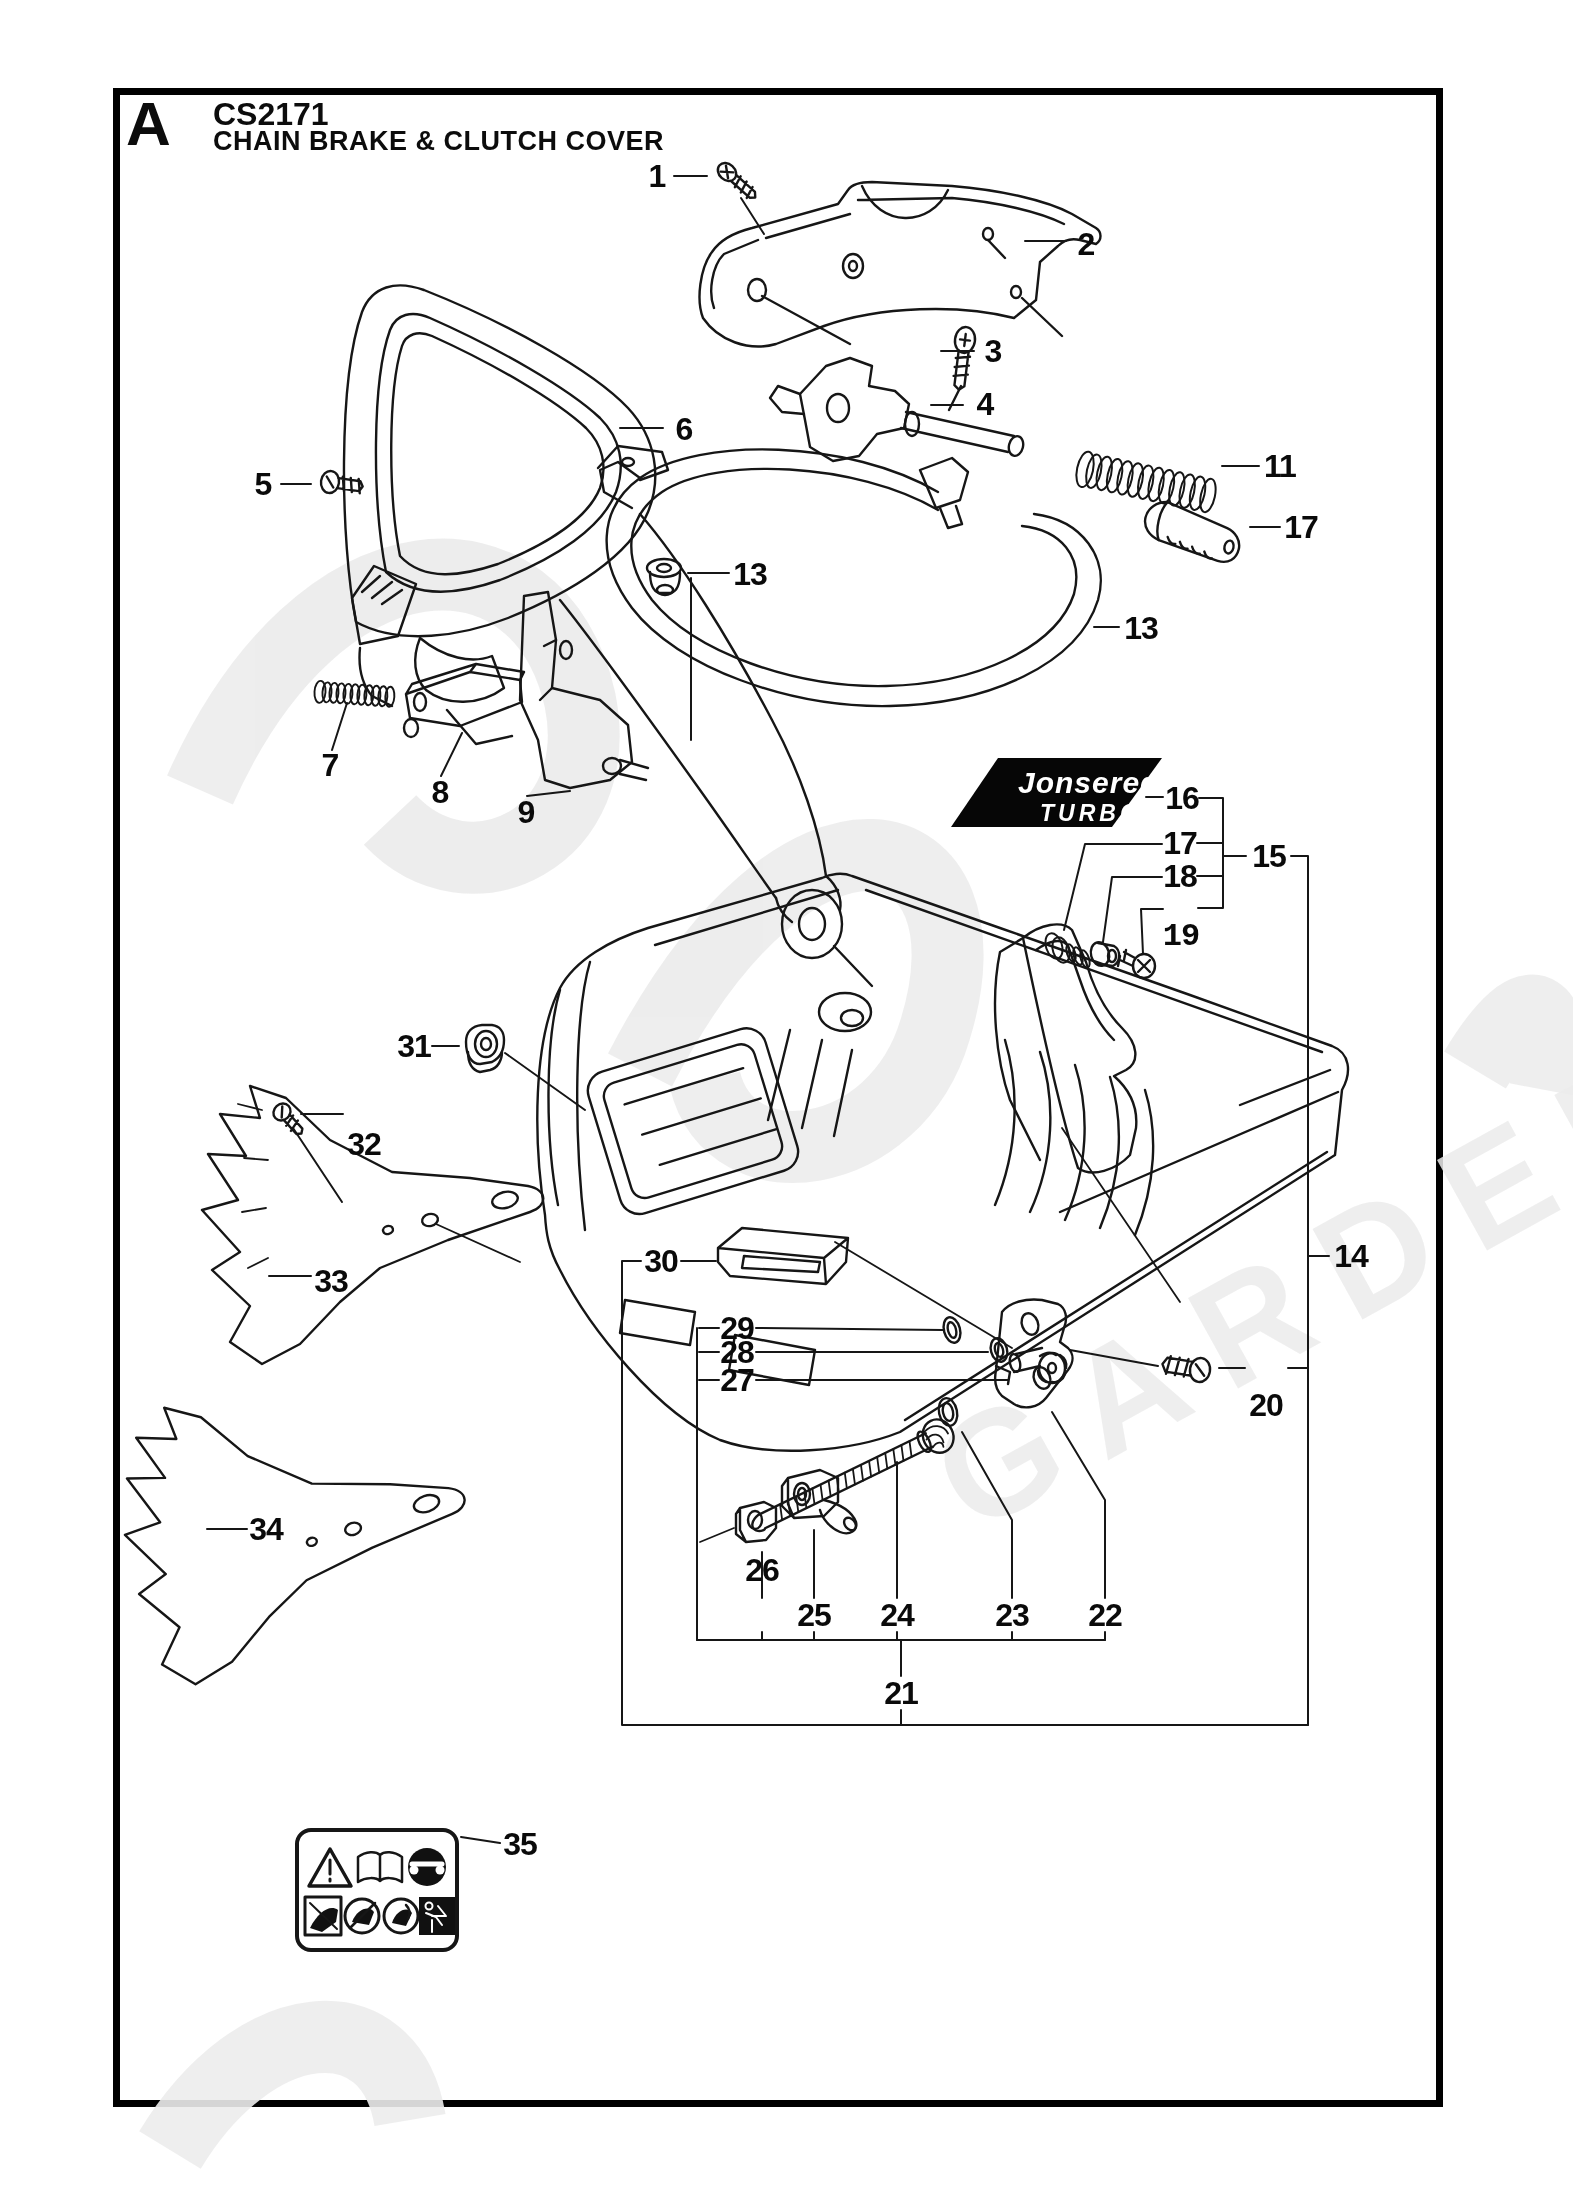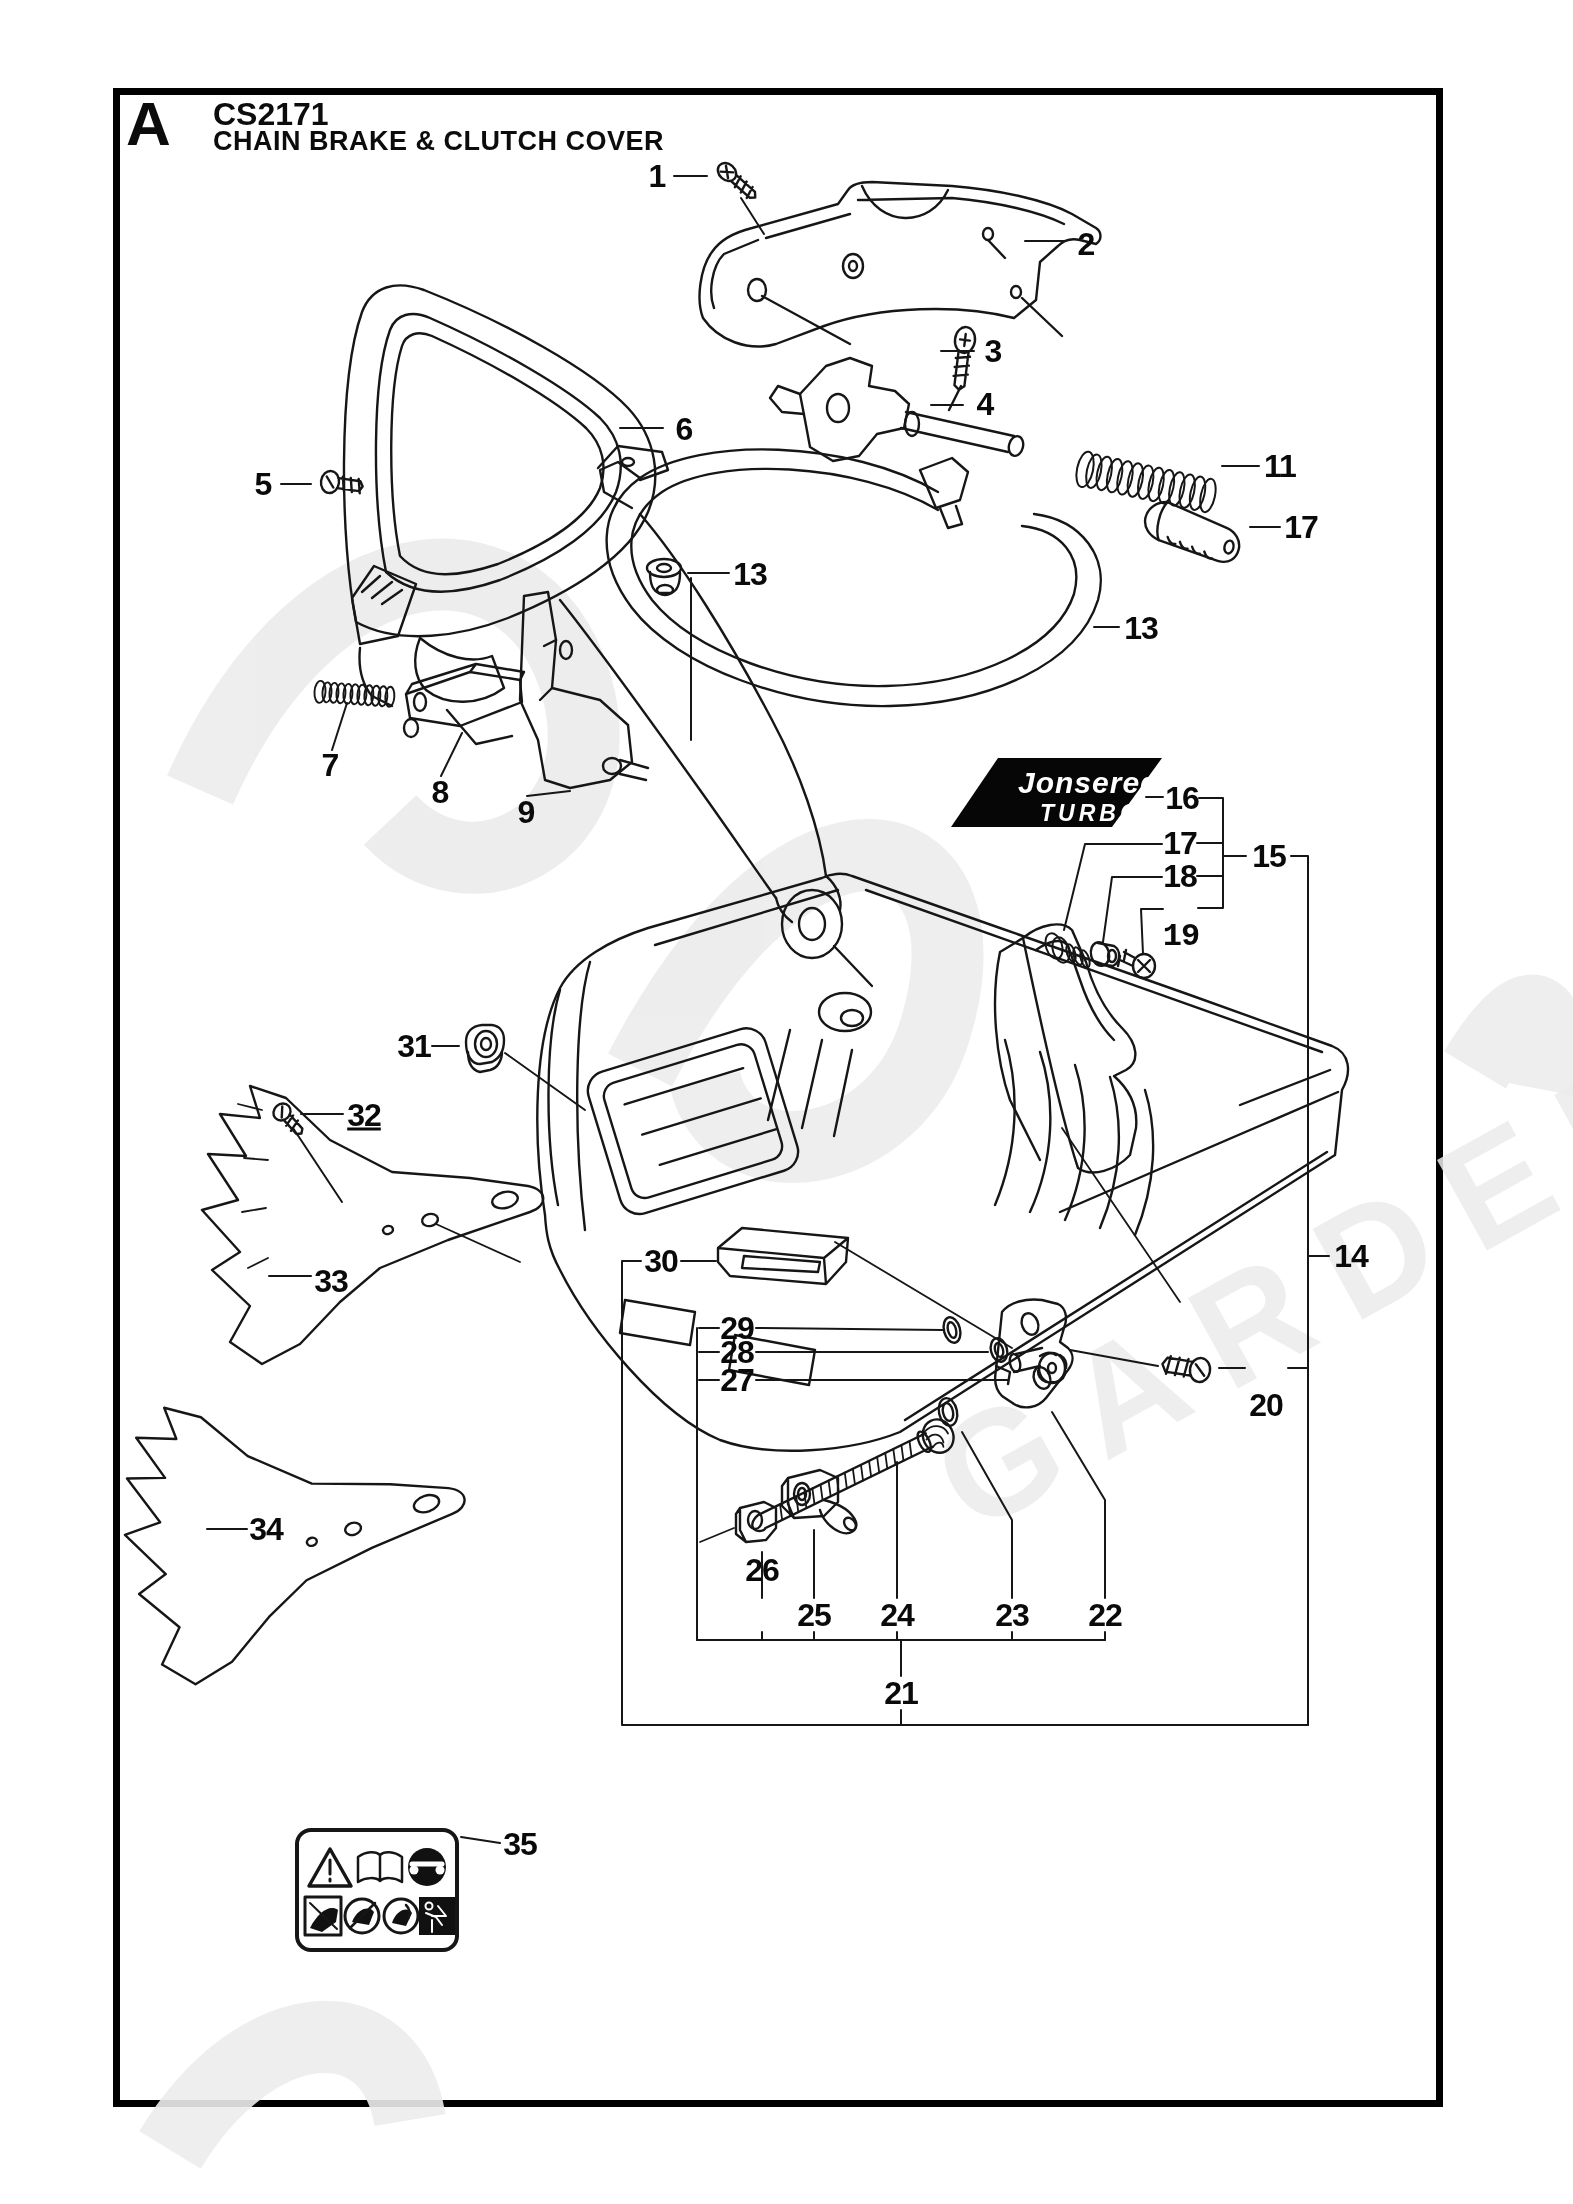--- a/index.html
+++ b/index.html
@@ -396,18 +396,18 @@
       <div class="callout" style="left: 1105px; top: 1615px;">22</div>
       <div class="callout" style="left: 1012px; top: 1615px;">23</div>
       <div class="callout" style="left: 897px; top: 1615px;">24</div>
       <div class="callout" style="left: 814px; top: 1615px;">25</div>
       <div class="callout" style="left: 762px; top: 1570px;">26</div>
       <div class="callout" style="left: 737px; top: 1380px;">27</div>
       <div class="callout" style="left: 737px; top: 1352px;">28</div>
       <div class="callout" style="left: 737px; top: 1328px;">29</div>
       <div class="callout" style="left: 661px; top: 1261px;">30</div>
       <div class="callout" style="left: 414px; top: 1046px;">31</div>
-      <div class="callout" style="left: 364px; top: 1115px; text-decoration: underline;">32</div>
+      <div class="callout" style="left: 364px; top: 1144px;">32</div>
       <div class="callout" style="left: 331px; top: 1281px;">33</div>
       <div class="callout" style="left: 266px; top: 1529px;">34</div>
       <div class="callout" style="left: 520px; top: 1844px;">35</div>
     </div>
 </div>
 
 </body></html>

